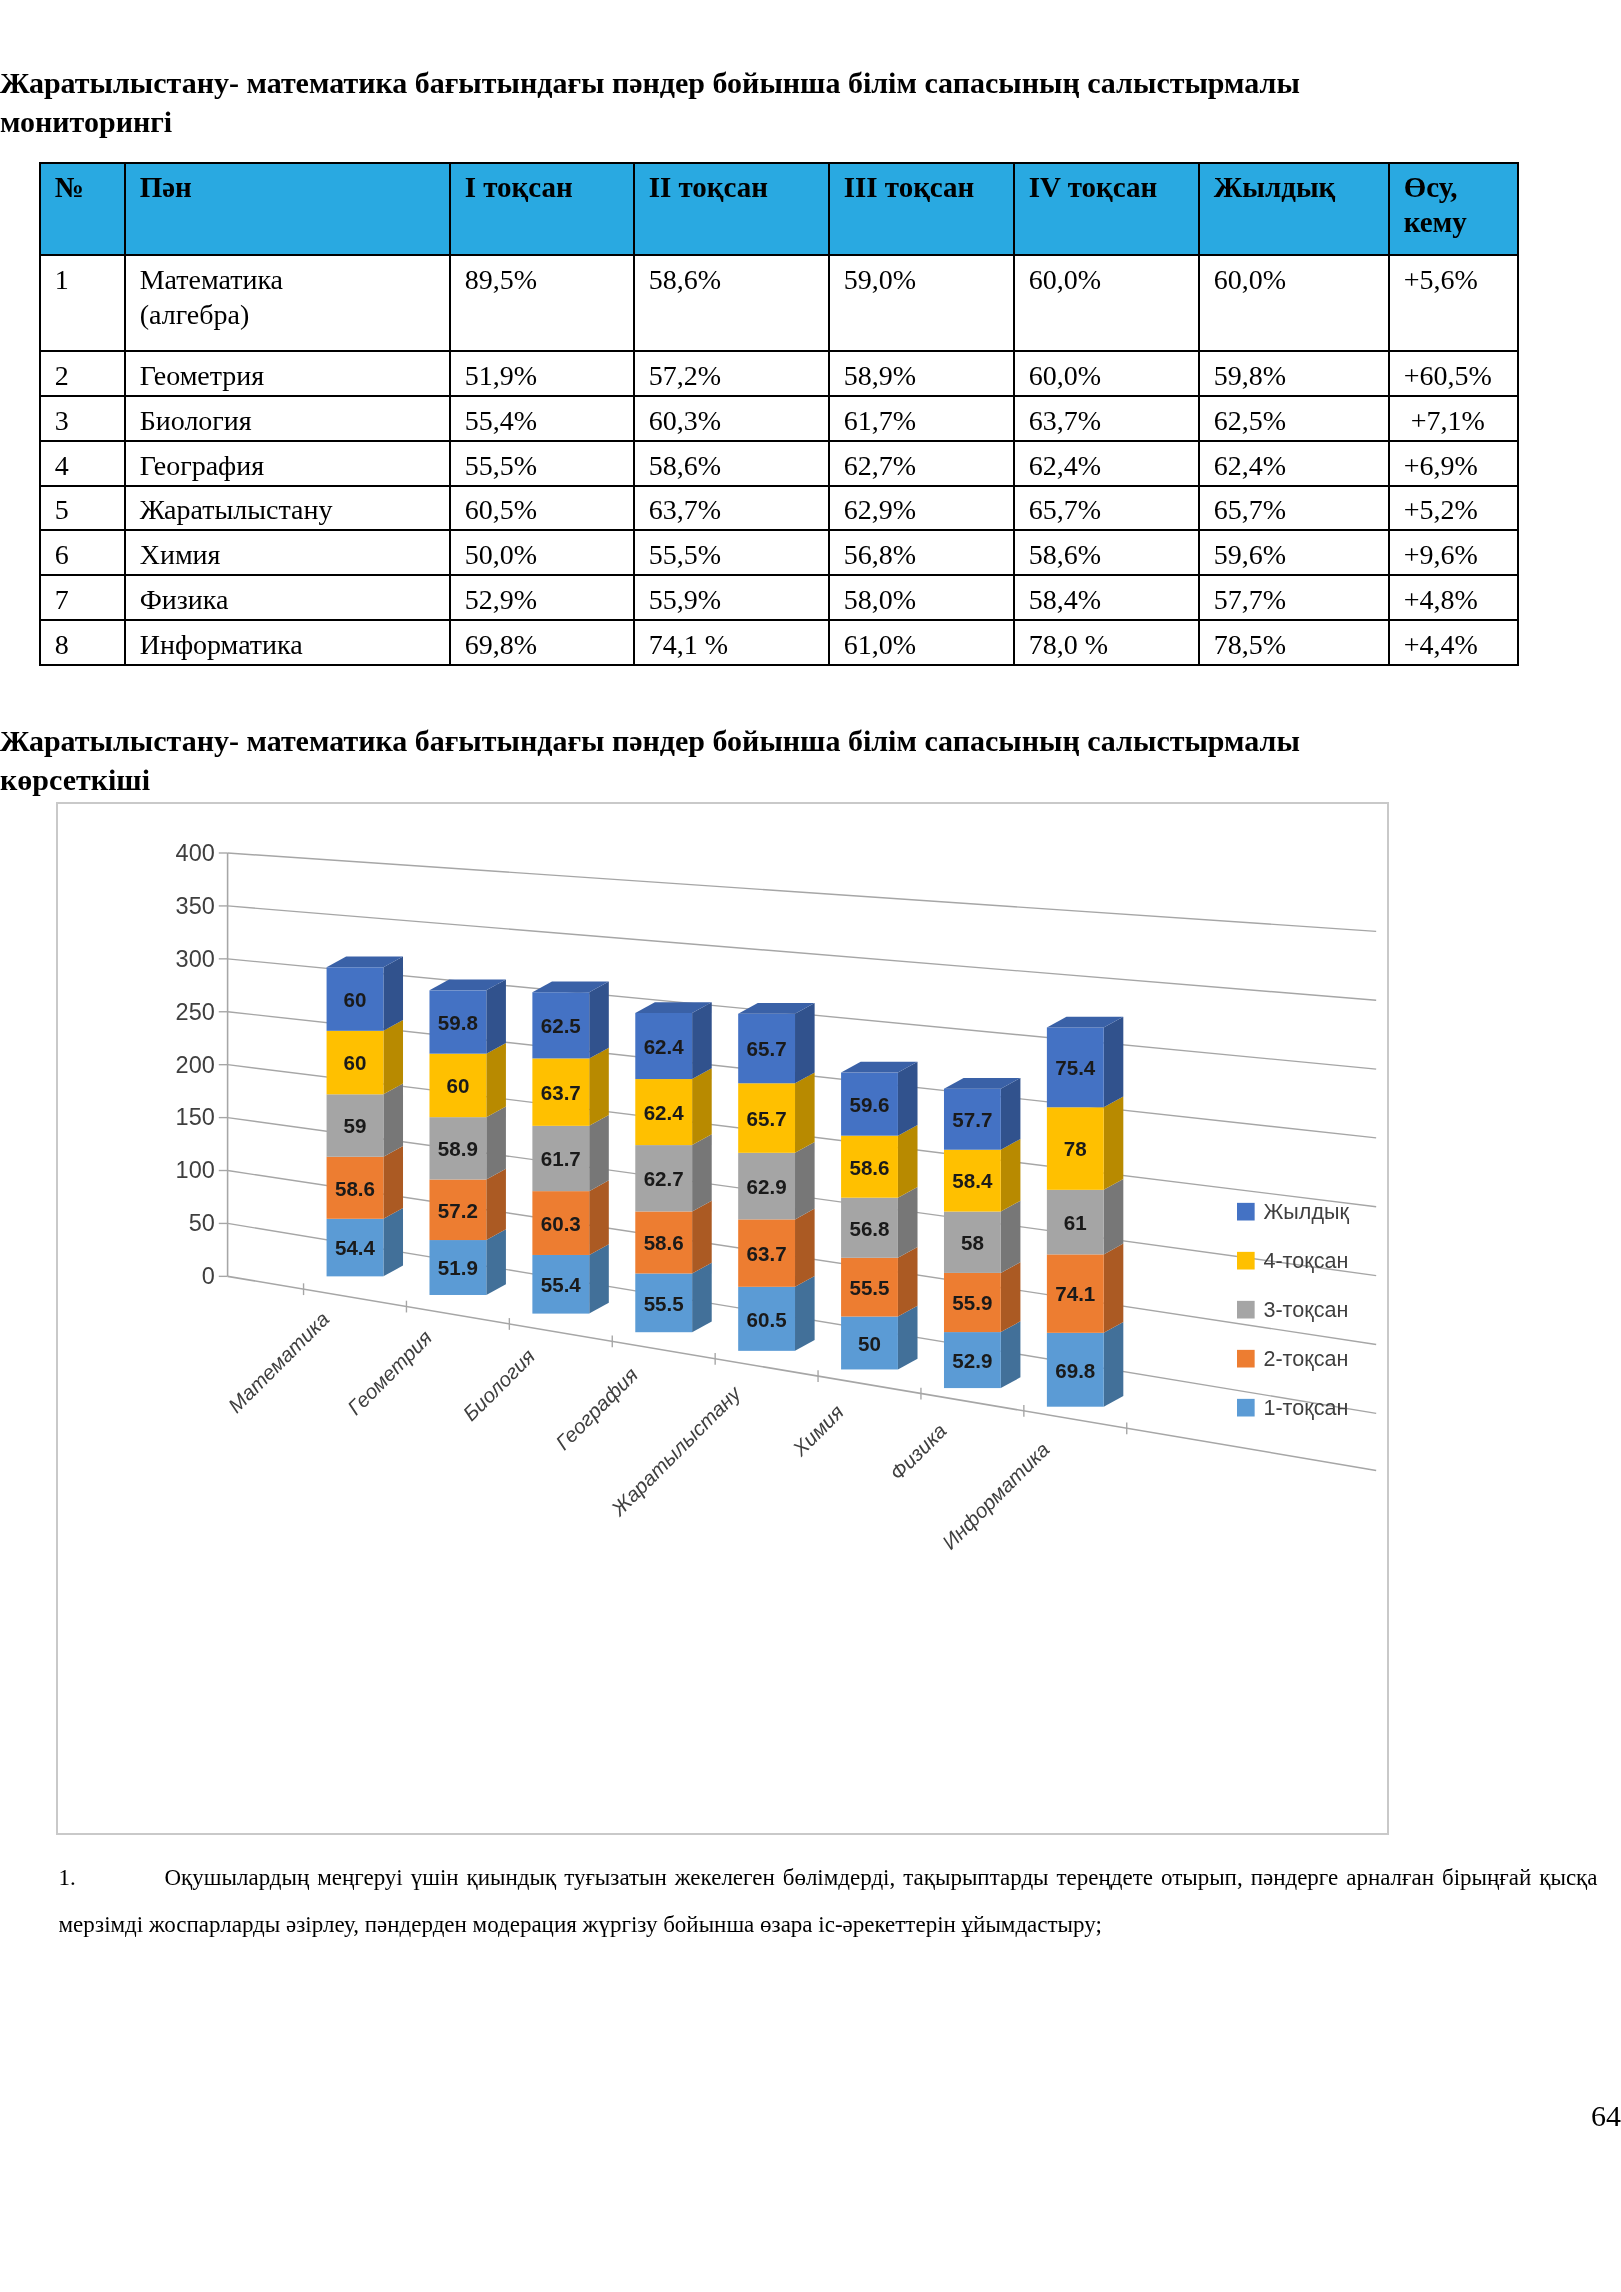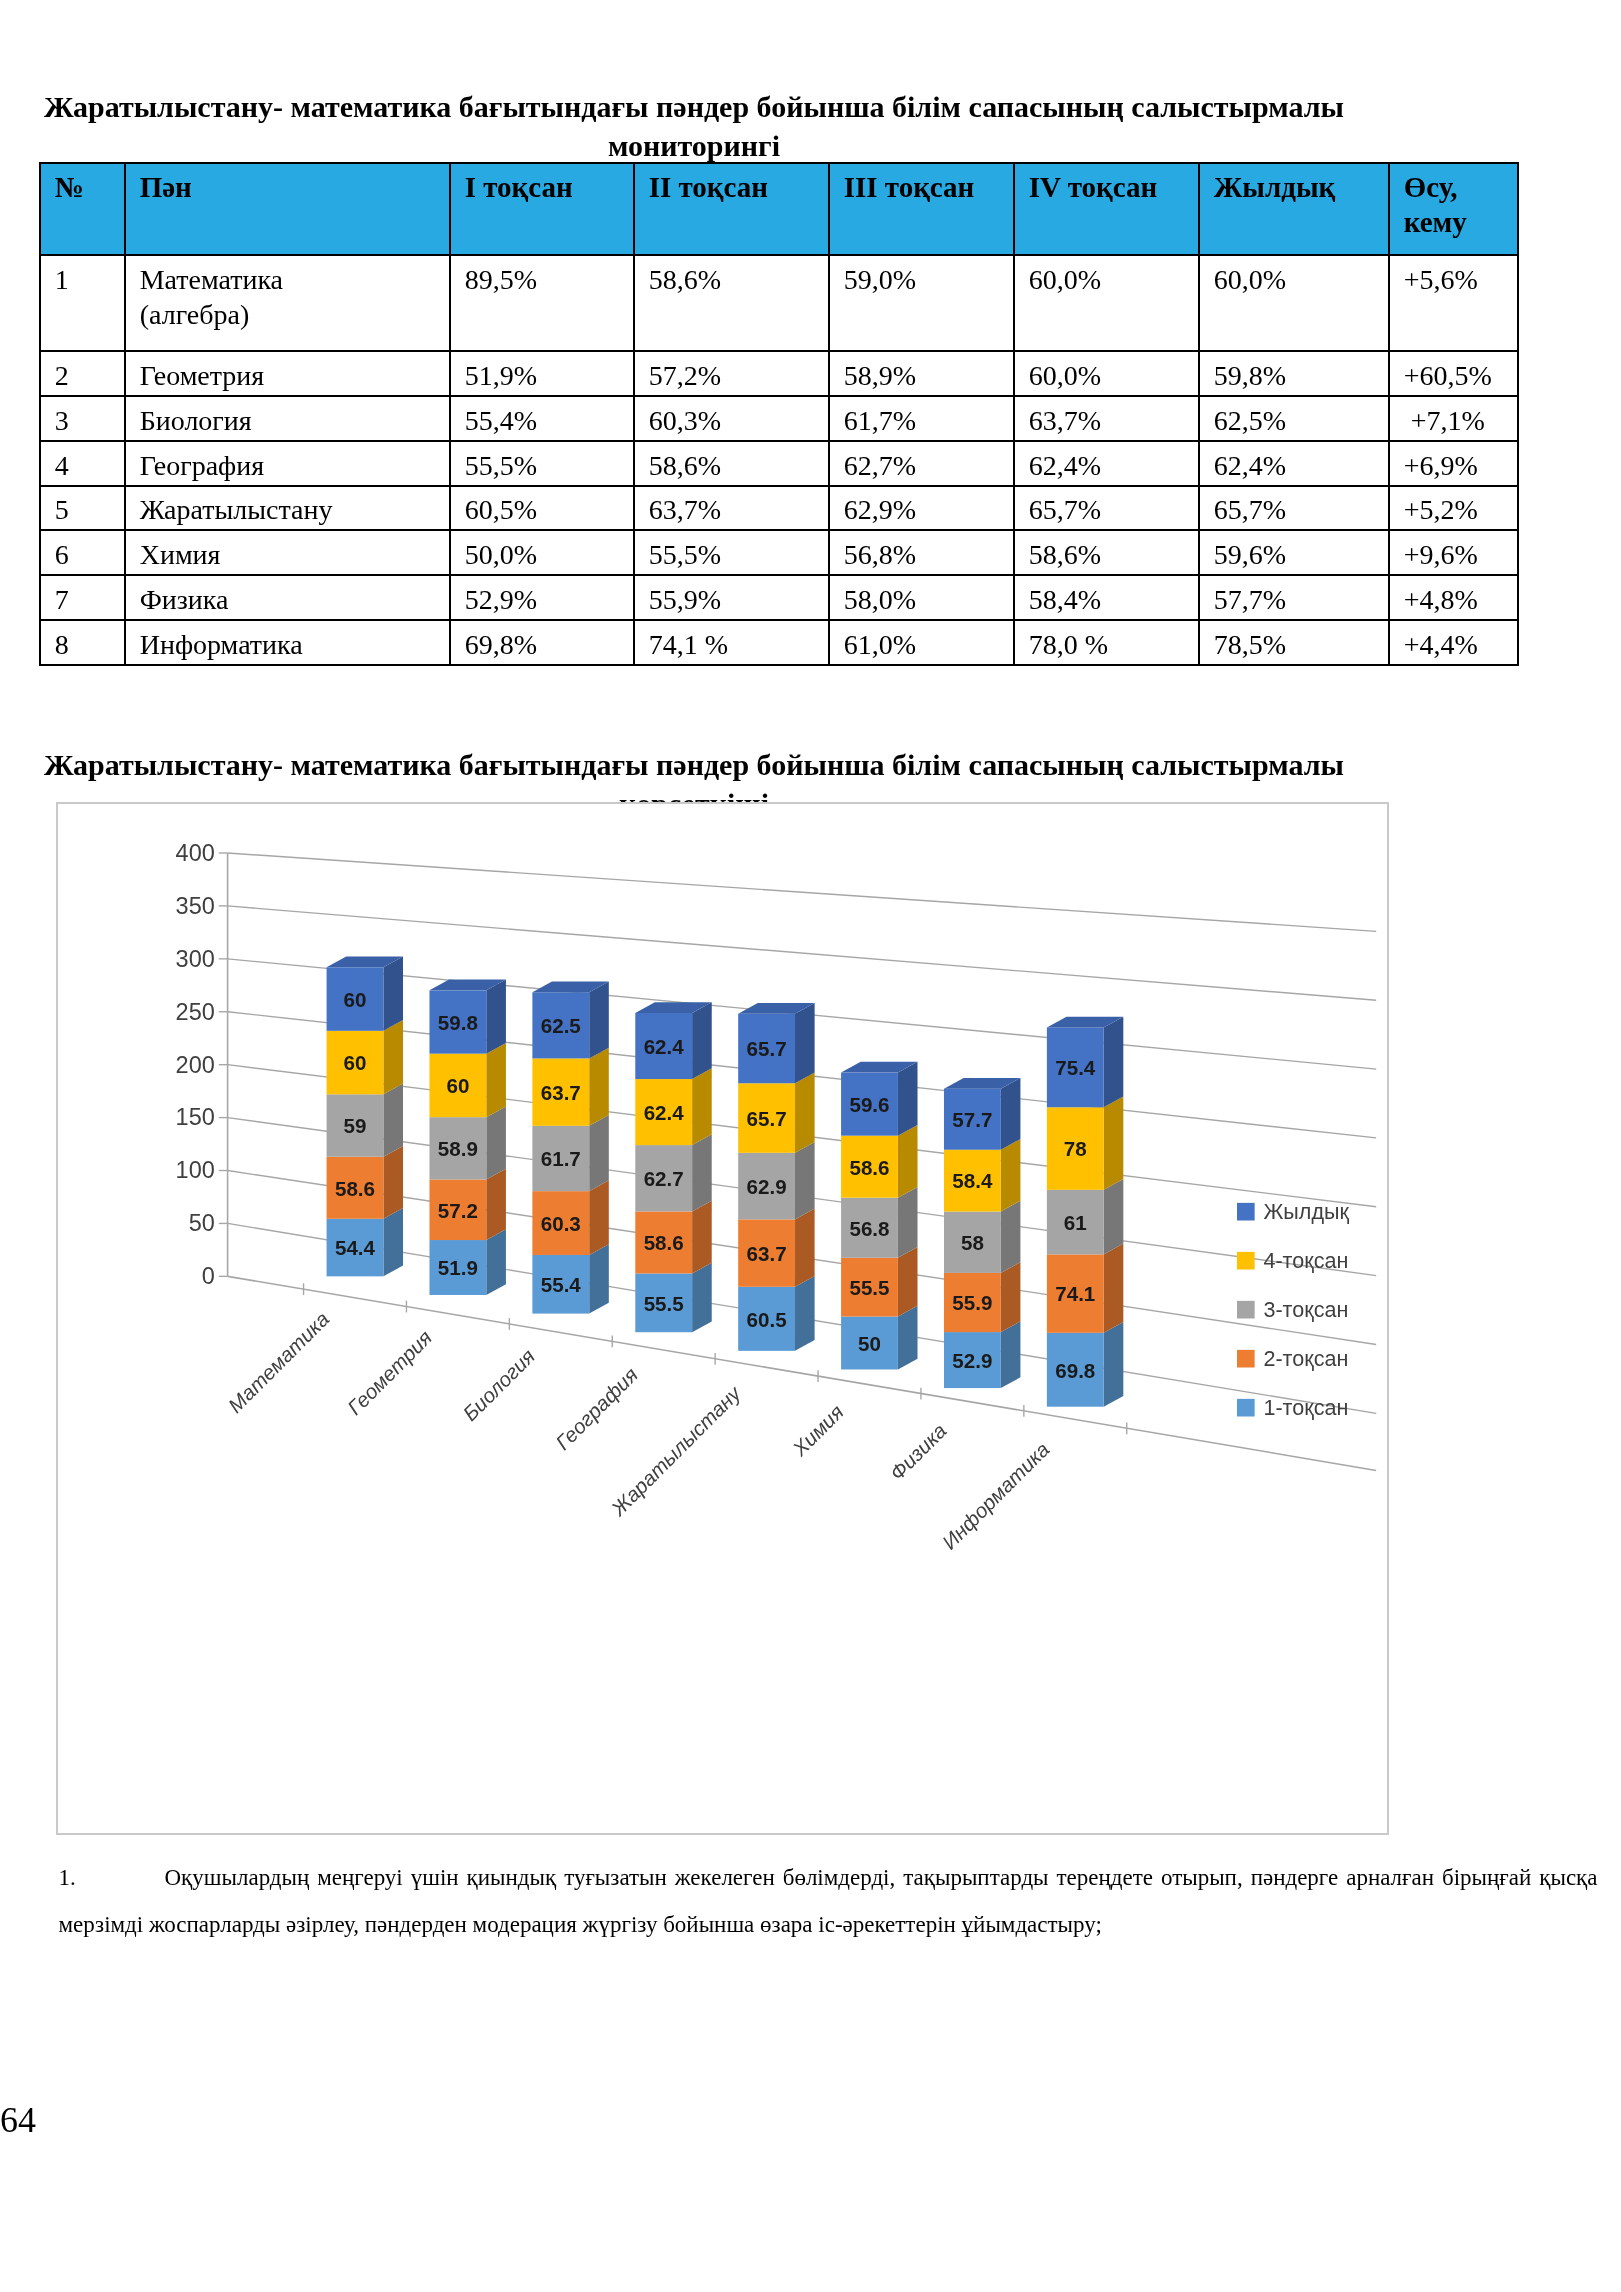--- a/index.html
+++ b/index.html
@@ -1,19 +1,19 @@
 <!DOCTYPE html>
 <html><head>
 <meta charset="utf-8">
 <style>
   html,body{margin:0;padding:0;background:#ffffff;}
   .page{position:relative;width:1621px;height:2293px;background:#ffffff;overflow:hidden;
         font-family:"Liberation Serif",serif;color:#000;}
-  .doc-title{position:absolute;left:0;width:1388px;text-align:center;
-             font-weight:bold;font-size:30px;line-height:39px;margin-top:24px;}
+  .doc-title{position:absolute;left:0;width:1388px;
+             font-weight:bold;font-size:30px;line-height:39px;}
   .t1{top:63px;}
   .t2{top:721px;}
 
   table.mon{position:absolute;left:39px;top:162px;width:1480px;border-collapse:collapse;
             table-layout:fixed;font-size:28px;}
   table.mon th,table.mon td{border:2px solid #000;vertical-align:top;
             padding:5.9px 5.9px 2px 13.7px;text-align:left;white-space:pre-wrap;line-height:35px;}
   table.mon thead th{background:#29A9E1;font-weight:bold;font-size:29px;height:82px;}
   table.mon tbody tr{height:37px;}
   table.mon tbody tr.tall{height:96px;}
@@ -21,21 +21,21 @@
   .chart-box{position:absolute;left:56px;top:802px;width:1329px;height:1029px;
              background:#fff;border:2px solid #c9c9c9;}
   svg text{font-family:"Liberation Sans",sans-serif;}
 
   .paras{position:absolute;left:24.5px;top:1854px;width:1573px;font-size:23px;
          line-height:47px;text-align:justify;}
   .para{padding-left:34px;text-indent:0;}
   .pnum{display:inline-block;width:106px;}
   .para.narrow .pnum{width:47px;}
 
-  .pagenum{position:absolute;left:0;top:2099px;width:1621px;text-align:left;font-size:36px;}
+  .pagenum{position:absolute;left:0;top:2099px;width:1621px;text-align:right;font-size:30px;}
 </style>
 </head>
 <body>
 
 <div class="page">
 
   <div class="doc-title t1">
     <div>Жаратылыстану- математика  бағытындағы  пәндер бойынша білім  сапасының  салыстырмалы</div>
     <div>мониторингі</div>
   </div>

